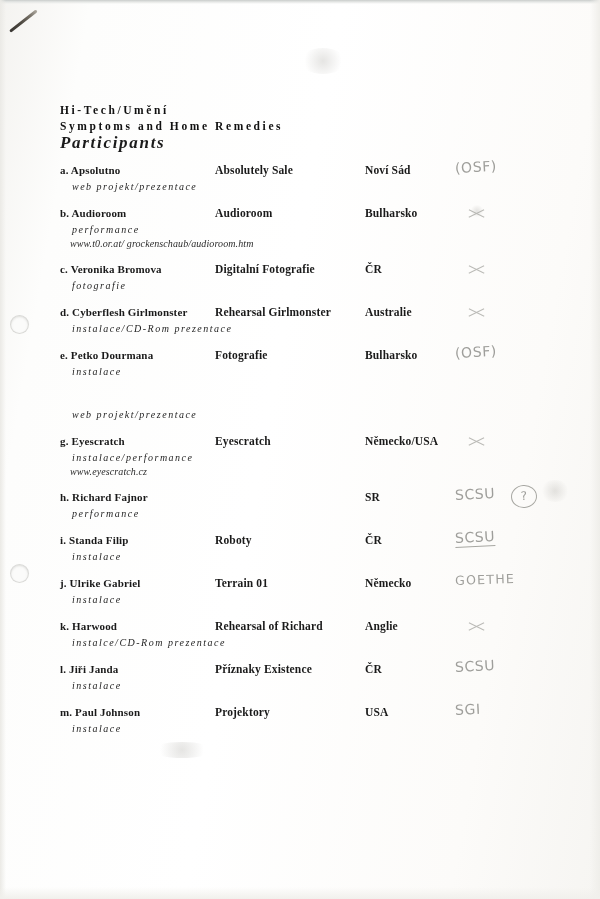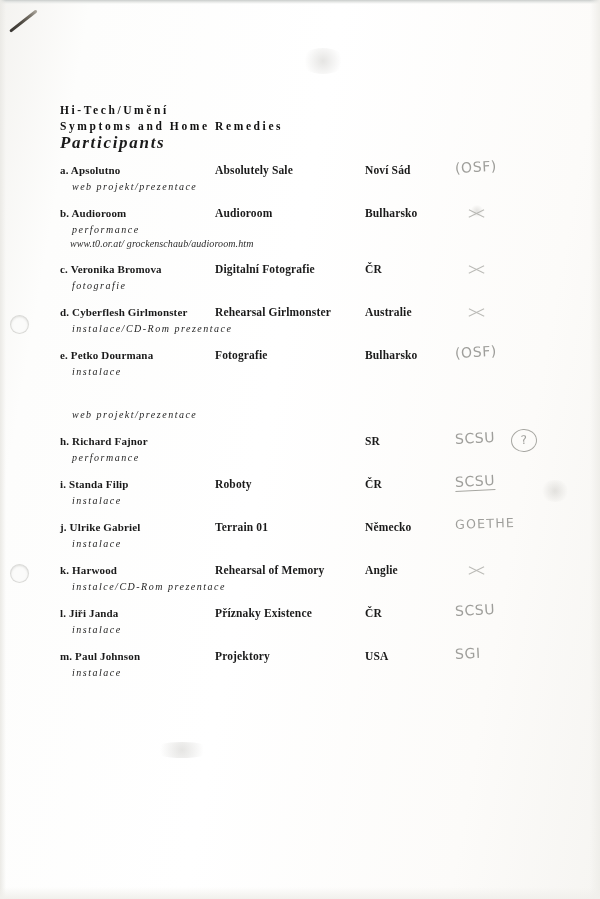--- a/index.html
+++ b/index.html
@@ -316,20 +316,30 @@
             <div class="col-name">e. Petko Dourmana</div>
             <div class="col-title">Fotografie</div>
             <div class="col-country">Bulharsko</div>
             <div class="annot">(OSF)</div>
           </div>
           <div class="col-genre">instalace</div>
         </div>
         <div class="entry">
           <div class="col-genre">web projekt/prezentace</div>
         </div>
+        <div class="entry" style="height: 56px;">
+          <div class="row-main">
+            <div class="col-name">g. Eyescratch</div>
+            <div class="col-title">Eyescratch</div>
+            <div class="col-country">Německo/USA</div>
+            <div class="annot-x"></div>
+          </div>
+          <div class="col-genre">instalace/performance</div>
+          <div class="col-url">www.eyescratch.cz</div>
+        </div>
         <div class="entry">
           <div class="row-main">
             <div class="col-name">h. Richard Fajnor</div>
             <div class="col-country">SR</div>
             <div class="annot">SCSU</div>
             <div class="annot-qmark">?</div>
           </div>
           <div class="col-genre">performance</div>
         </div>
         <div class="entry">
@@ -346,21 +356,21 @@
             <div class="col-name">j. Ulrike Gabriel</div>
             <div class="col-title">Terrain 01</div>
             <div class="col-country">Německo</div>
             <div class="annot boxy">GOETHE</div>
           </div>
           <div class="col-genre">instalace</div>
         </div>
         <div class="entry">
           <div class="row-main">
             <div class="col-name">k. Harwood</div>
-            <div class="col-title">Rehearsal of Memory</div>
+            <div class="col-title">Rehearsal of Richard</div>
             <div class="col-country">Anglie</div>
             <div class="annot-x"></div>
           </div>
           <div class="col-genre">instalce/CD-Rom prezentace</div>
         </div>
         <div class="entry">
           <div class="row-main">
             <div class="col-name">l. Jiři Janda</div>
             <div class="col-title">Příznaky Existence</div>
             <div class="col-country">ČR</div>

